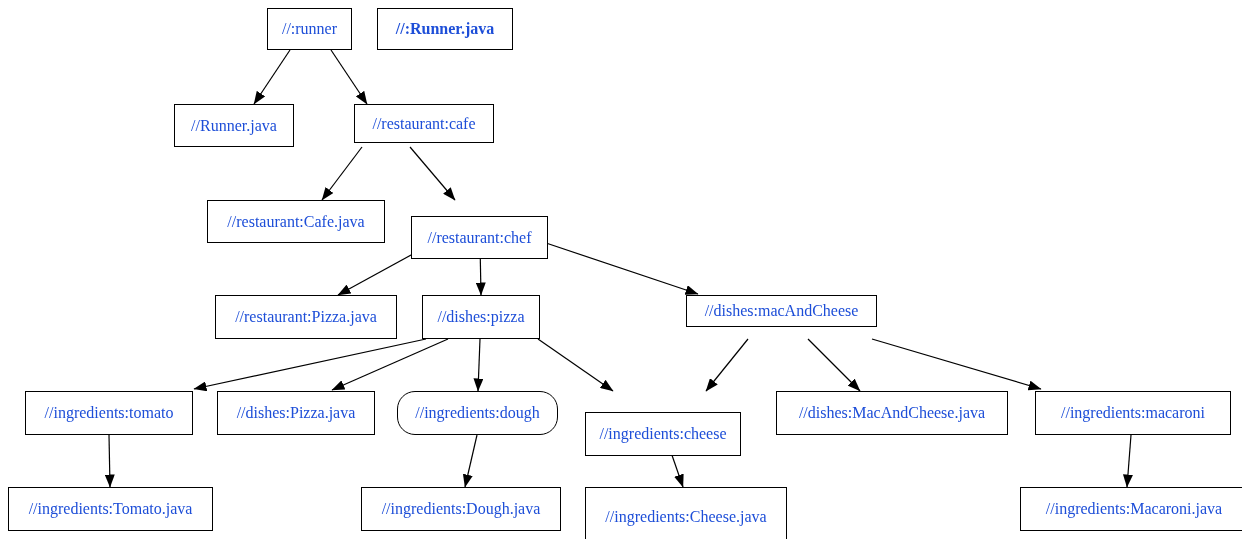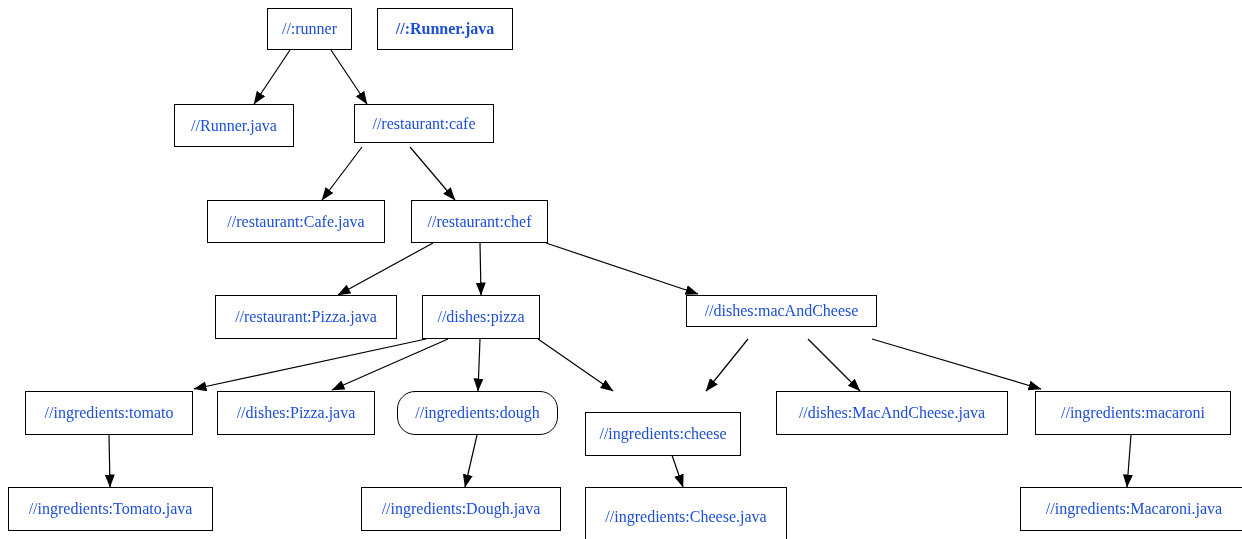--- a/index.html
+++ b/index.html
@@ -71,21 +71,21 @@
         <line x1="665" y1="435" x2="683" y2="487" class="edge" marker-end="url(#arrowhead)"></line>
         <line x1="1131" y1="435" x2="1127" y2="487" class="edge" marker-end="url(#arrowhead)"></line>
       </g>
   </svg>
   <div id="node-group">
       <div class="node" style="left: 267px; top: 8px; width: 85px; height: 42px;">//:runner</div>
       <div class="node" style="left: 377px; top: 8px; width: 136px; height: 42px; font-weight: bold;">//:Runner.java</div>
       <div class="node" style="left: 174px; top: 104px; width: 120px; height: 43px;">//Runner.java</div>
       <div class="node" style="left: 318px; top: 104px; width: 140px; height: 39px; margin-left: 36px;">//restaurant:cafe</div>
       <div class="node" style="left: 207px; top: 200px; width: 178px; height: 43px;">//restaurant:Cafe.java</div>
-      <div class="node" style="left: 411px; top: 200px; width: 137px; height: 43px;">//restaurant:chef</div>
+      <div class="node" style="left: 411px; top: 216px; width: 137px; height: 43px;">//restaurant:chef</div>
       <div class="node" style="left: 215px; top: 295px; width: 182px; height: 44px;">//restaurant:Pizza.java</div>
       <div class="node" style="left: 422px; top: 295px; width: 118px; height: 44px;">//dishes:pizza</div>
       <div class="node" style="left: 686px; top: 295px; width: 191px; height: 32px; font-family: Liberation Serif, serif;">//dishes:macAndCheese</div>
       <div class="node" style="left: 25px; top: 391px; width: 168px; height: 44px;">//ingredients:tomato</div>
       <div class="node" style="left: 217px; top: 391px; width: 158px; height: 44px;">//dishes:Pizza.java</div>
       <div class="node" style="left: 397px; top: 391px; width: 161px; height: 44px; border-radius: 18px;">//ingredients:dough</div>
       <div class="node" style="left: 585px; top: 391px; width: 156px; height: 44px; margin-top: 21px;">//ingredients:cheese</div>
       <div class="node" style="left: 776px; top: 391px; width: 232px; height: 44px;">//dishes:MacAndCheese.java</div>
       <div class="node" style="left: 1035px; top: 391px; width: 196px; height: 44px;">//ingredients:macaroni</div>
       <div class="node" style="left: 8px; top: 487px; width: 205px; height: 44px;">//ingredients:Tomato.java</div>

